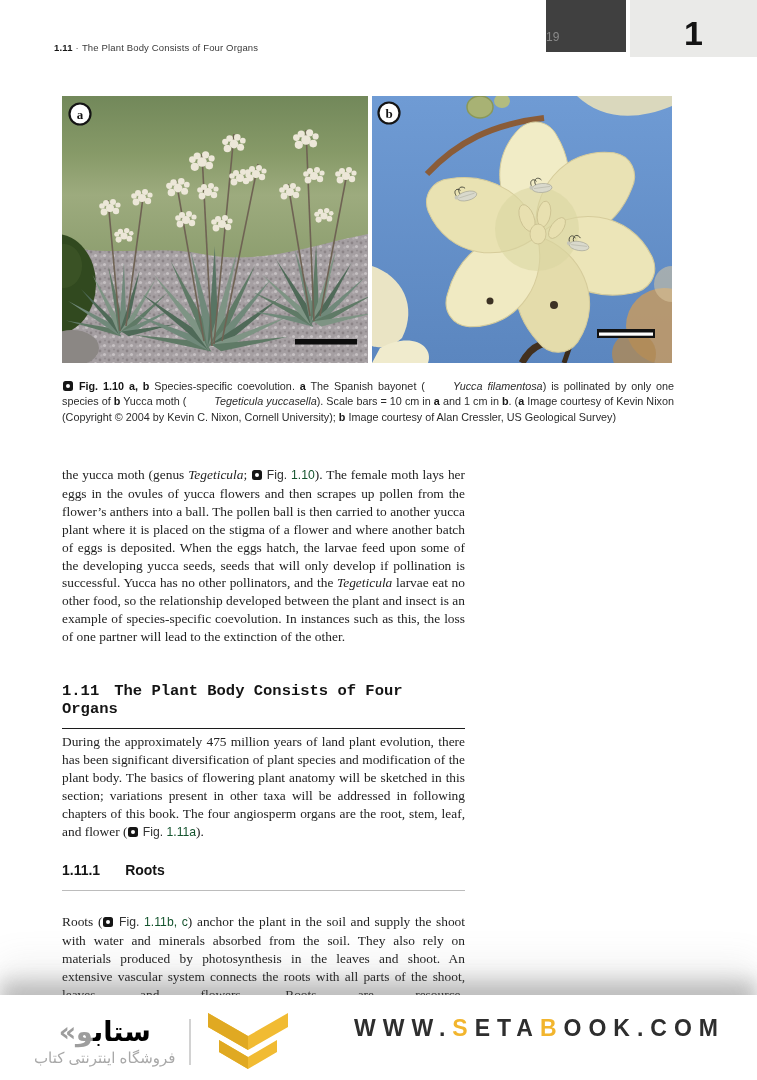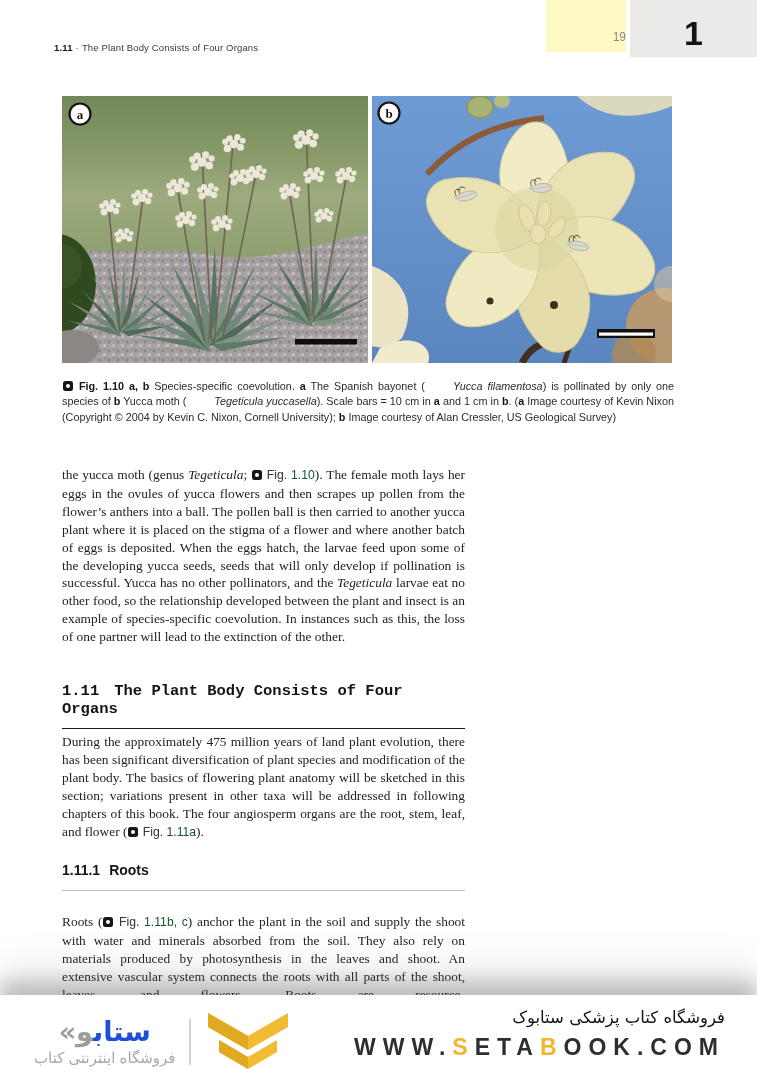--- a/index.html
+++ b/index.html
@@ -4,22 +4,22 @@
 <style>
   html,body{margin:0;padding:0;background:#ffffff;}
   #page{position:relative;width:757px;height:1080px;background:#ffffff;overflow:hidden;
         font-family:"Liberation Serif",serif;color:#1e1e1e;}
 
   
   .running-head{position:absolute;left:54px;top:42px;font-family:"Liberation Sans",sans-serif;
     font-size:9.5px;color:#3a3a3a;letter-spacing:.15px;}
   .running-head .rh-num{font-weight:bold;color:#161616;}
   .rh-sep{margin:0 3px;color:#555;}
-  .pagenum-box{position:absolute;left:546px;top:0;width:80px;height:52px;background:#fef9c3;
-    display:flex;align-items:flex-end;justify-content:flex-end;padding-bottom:8px;box-sizing:border-box;
+  .pagenum-box{position:absolute;left:546px;top:0;width:80px;height:52px;background:#404040;
+    display:flex;align-items:flex-end;justify-content:flex-start;padding-bottom:8px;box-sizing:border-box;
     font-family:"Liberation Sans",sans-serif;font-size:12px;color:#8a8a8a;}
   .chapter-box{position:absolute;left:630px;top:0;width:127px;height:57px;background:#eaeae8;
     display:flex;align-items:flex-end;justify-content:center;padding-bottom:4px;box-sizing:border-box;
     font-family:"Liberation Sans",sans-serif;font-size:34px;font-weight:bold;color:#141414;}
 
   
   .photo{position:absolute;top:96px;height:267px;}
   .photo svg{display:block;}
   #photo-a{left:62px;width:306px;}
   #photo-b{left:372px;width:300px;}
@@ -47,29 +47,29 @@
     border-radius:50%;background:#ffffff;}
 
   
   .h-section{position:absolute;left:62px;top:682px;width:403px;padding-bottom:10px;
     border-bottom:1.6px solid #1c1c1c;font-family:Liberation Mono, monospace;
     font-weight:bold;font-size:15.5px;color:#141414;}
   .h-section .h-num{margin-right:15px;}
   .h-sub{position:absolute;left:62px;top:862px;width:403px;padding-bottom:12px;
     border-bottom:1px solid #bcbcbc;font-family:"Liberation Sans",sans-serif;
     font-weight:bold;font-size:14px;color:#141414;}
-  .h-sub .h-num{margin-right:9px;}
+  .h-sub .h-num{margin-right:25px;}
 
   
   .footer-cover{position:absolute;left:0;top:995px;width:757px;height:85px;background:#ffffff;
     box-shadow:0 -14px 18px rgba(70,70,70,.30), 0 -34px 34px rgba(120,120,120,.10);}
   .logo{position:absolute;left:34px;top:1012px;height:60px;display:flex;align-items:center;gap:13px;}
   .logo-textblock{text-align:center;}
   .logo-brand{font-family:"DejaVu Sans",sans-serif;font-weight:bold;font-size:27px;line-height:30px;}
-  .logo-brand .br-y{color:#1d4ed8;}
+  .logo-brand .br-y{color:#000000;}
   .logo-brand .br-g{color:#9d9d9d;}
   .logo-tagline{font-family:Liberation Sans, sans-serif;font-size:15px;color:#a8a8a8;margin-top:2px;}
   .logo-divider{width:2px;height:46px;background:#d2d2d2;}
   .footer-right{position:absolute;right:32px;top:1008px;text-align:right;}
   .store-title{font-family:"DejaVu Sans",sans-serif;font-size:16.5px;color:#141414;direction:rtl;}
   .site-url{margin-top:7px;font-family:"Liberation Sans",sans-serif;font-weight:bold;
     font-size:23px;letter-spacing:7px;white-space:nowrap;}
 </style>
 </head>
 <body>
@@ -291,17 +291,16 @@
     <div class="logo-divider"></div>
     <svg width="86" height="58" viewBox="0 0 86 58">
       <path d="M4,0 L44,23 L84,0 L84,14 L44,37 L4,14 Z" fill="#f1bb33"></path>
       <path d="M4,0 L44,23 L44,37 L4,14 Z" fill="#e0a922"></path>
       <path d="M15,27 L44,44 L73,27 L73,39 L44,56 L15,39 Z" fill="#f1bb33"></path>
       <path d="M15,27 L44,44 L44,56 L15,39 Z" fill="#e0a922"></path>
     </svg>
   </div>
 
   <div class="footer-right">
-    <div class="store-title">فروشگاه کتاب پزشکی ستابوک</div>
     <div class="site-url"><span style="color: rgb(46, 46, 46);">WWW.</span><span style="color: rgb(242, 181, 45);">S</span><span style="color: rgb(46, 46, 46);">ETA</span><span style="color: rgb(242, 181, 45);">B</span><span style="color: rgb(46, 46, 46);">OOK.COM</span></div>
   </div>
 
 </div>
 
 </body></html>

